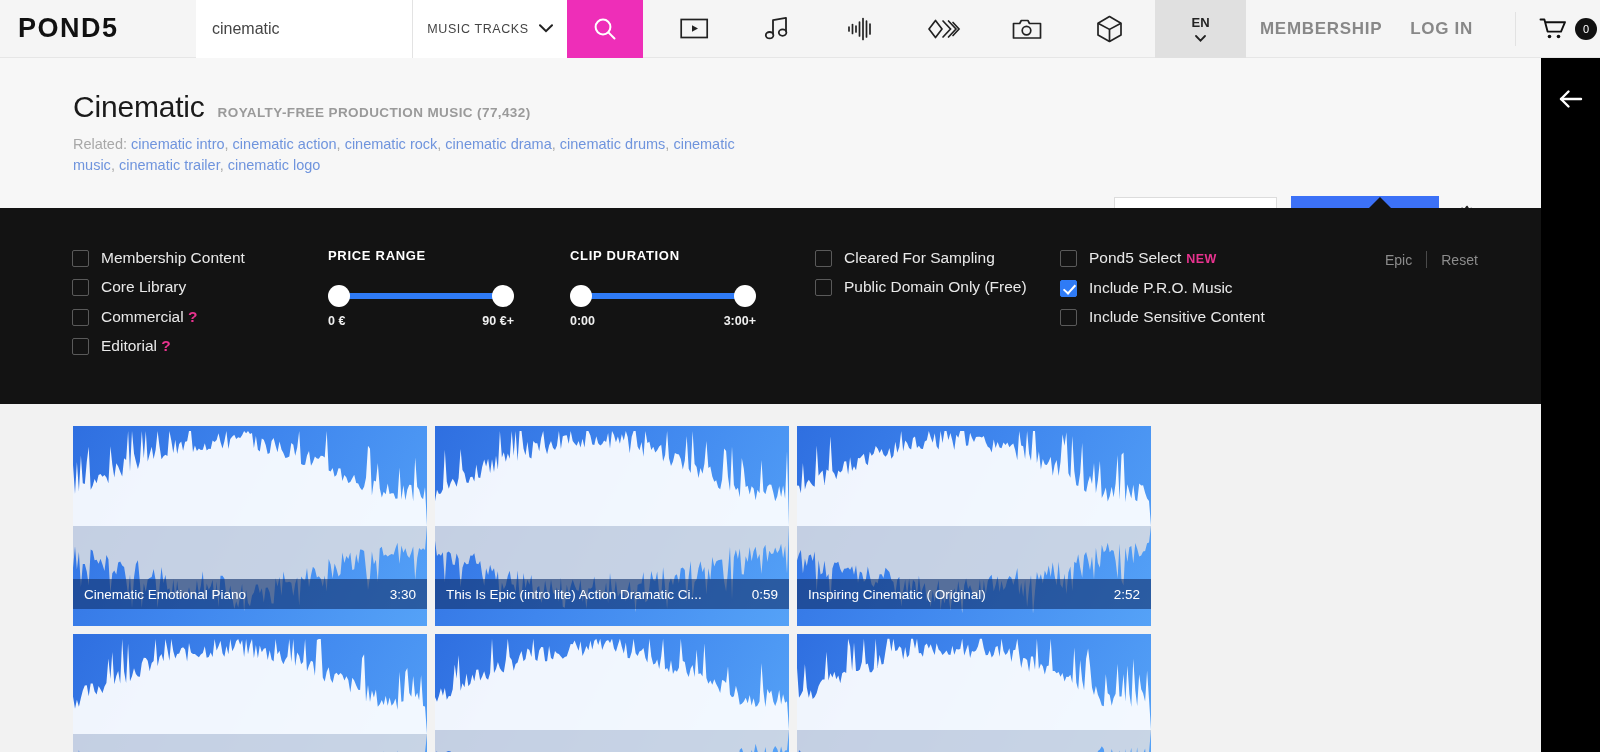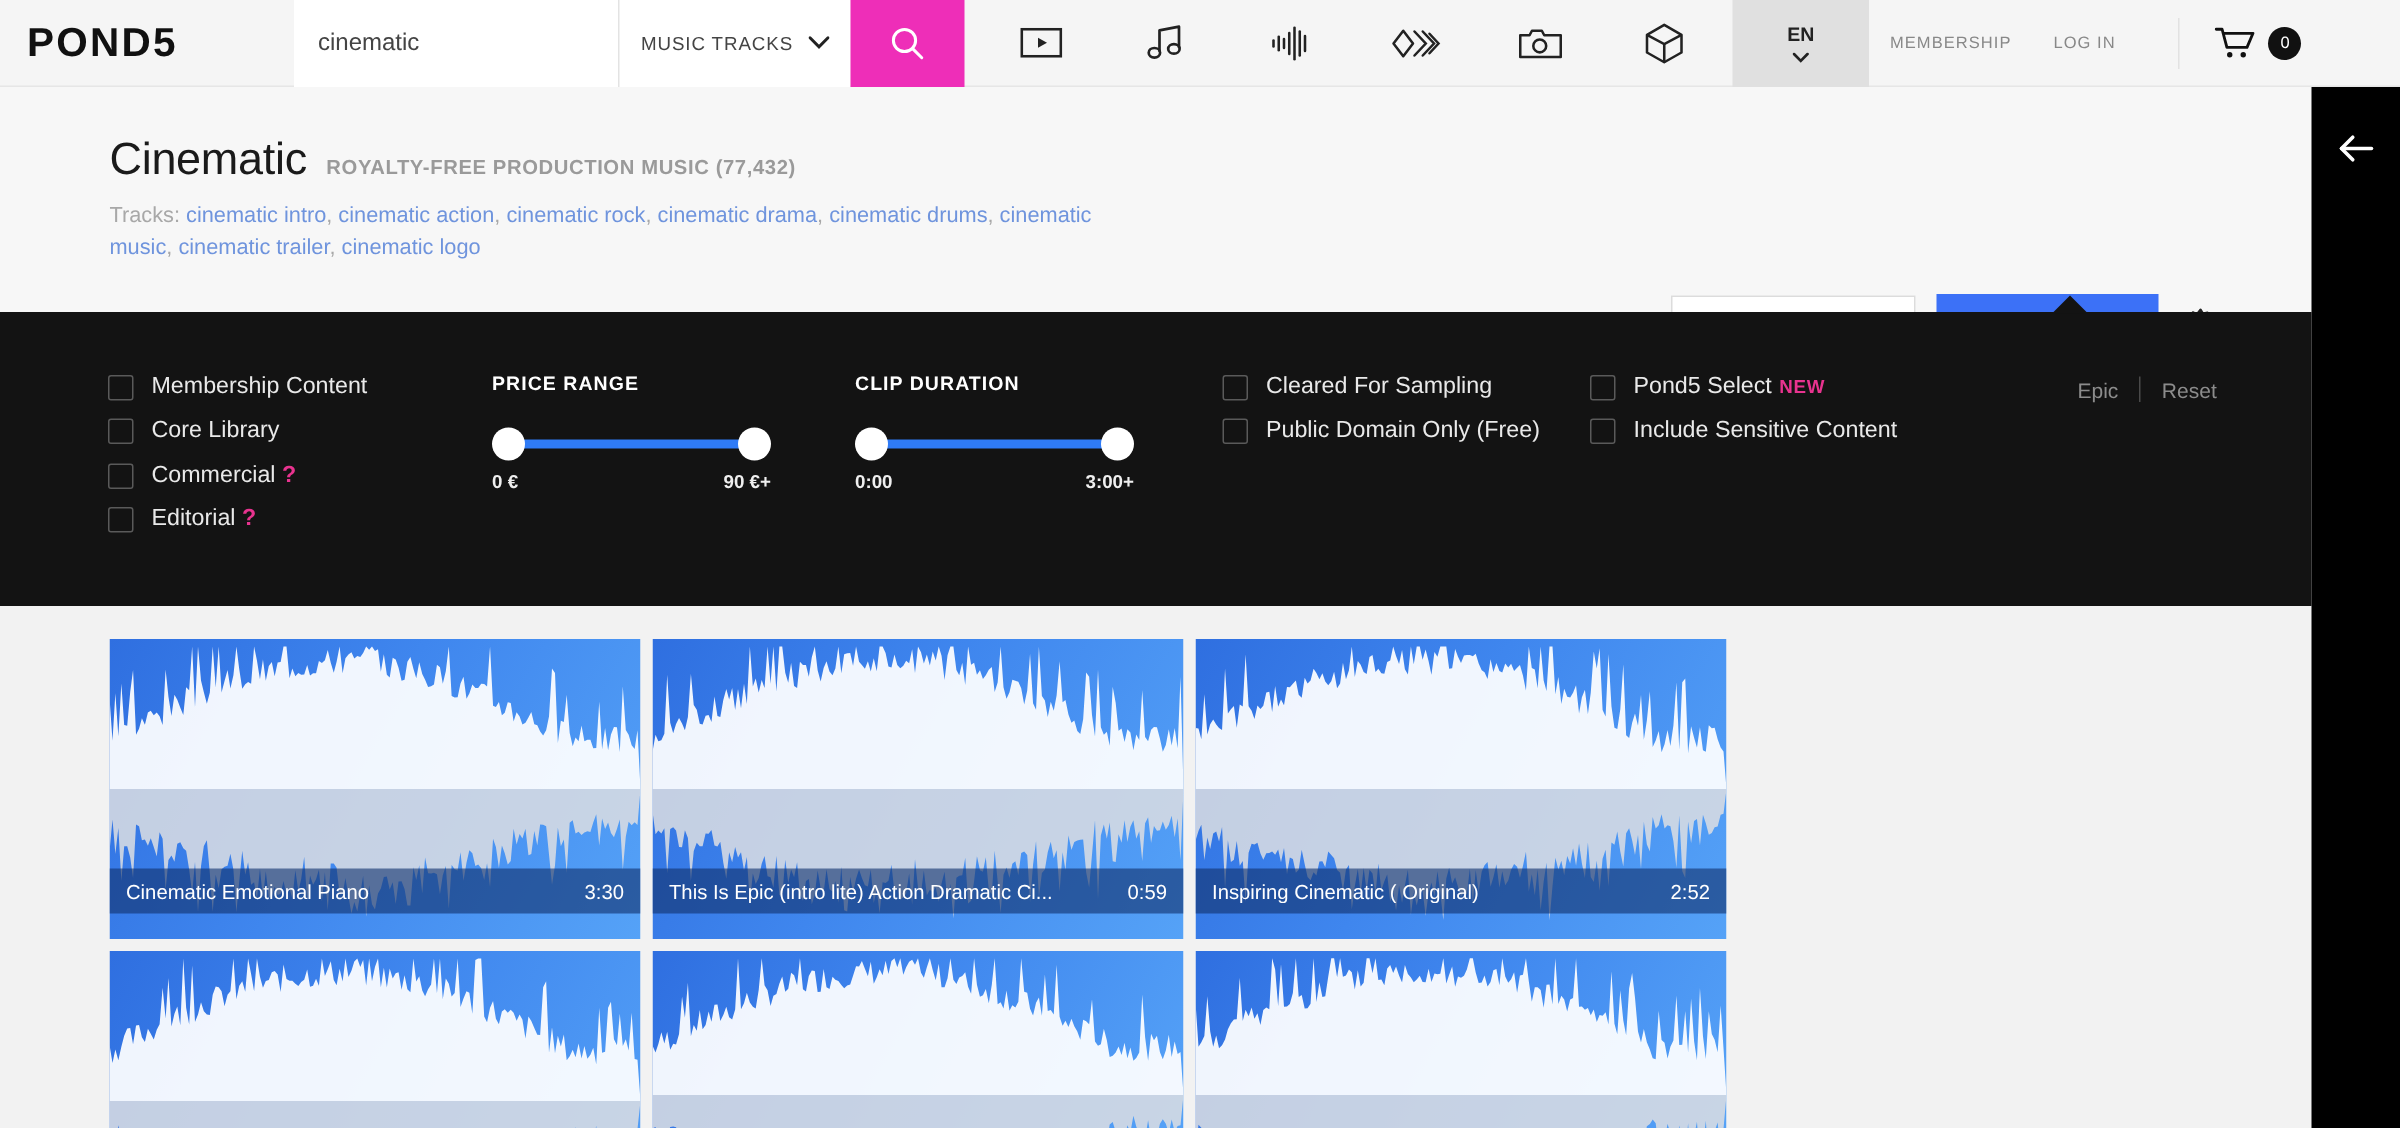--- a/index.html
+++ b/index.html
@@ -39,22 +39,22 @@
   .navicon {
     width: 83px; height: 58px; display: flex; align-items: center;
     justify-content: center; cursor: pointer;
   }
   .lang {
     height: 58px; width: 91px; background: #e0e0e0; display: flex; gap: 5px;
     align-items: center; justify-content: center; font-size: 13px;
     font-weight: bold; color: #222; cursor: pointer; margin-left: 4px; flex-direction: column;
   }
   .navlink {
-    font-size: 11px; letter-spacing: .7px; color: #888; cursor: pointer;
-    padding: 0 14px; white-space: nowrap;
+    font-size: 17px; letter-spacing: .7px; color: #888; cursor: pointer;
+    padding: 0 14px; white-space: nowrap; font-weight: bold;
   }
   .cartwrap {
     display: flex; align-items: center; gap: 7px; margin-left: 28px;
     padding-left: 22px; border-left: 1px solid #e2e2e2; height: 34px; cursor: pointer;
   }
   .cartbadge {
     width: 22px; height: 22px; border-radius: 50%; background: #111; color: #fff;
     font-size: 11px; display: flex; align-items: center; justify-content: center;
   }
 
@@ -239,21 +239,21 @@
       <div class="cartbadge">0</div>
     </div>
   </div>
 
   <div class="header">
     <div class="title-row">
       <div class="title-main">Cinematic</div>
       <div class="title-sub">ROYALTY-FREE PRODUCTION MUSIC (77,432)</div>
     </div>
     <div class="related">
-      <span>Tracks:</span>
+      <span>Related:</span>
       <span id="related-links-host"> <a>cinematic intro</a>, <a>cinematic action</a>, <a>cinematic rock</a>, <a>cinematic drama</a>, <a>cinematic drums</a>, <a>cinematic music</a>, <a>cinematic trailer</a>, <a>cinematic logo</a></span>
     </div>
 
     <div class="sortbar">
       <div class="sortlabel">Sort Tracks By:</div>
       <div class="sortselect">
         <span>Best match</span>
         <svg width="15" height="9" viewBox="0 0 15 9">
           <path d="M1.5 1.3L7.5 7.3L13.5 1.3" stroke="#222" stroke-width="2" fill="none" stroke-linecap="round"></path>
         </svg>
@@ -334,20 +334,24 @@
             <div class="cbox"></div>
             <div class="cblabel">Public Domain Only (Free)</div>
           </div>
         </div>
       <div class="col-e" id="col-right-checkboxes">
           <div class="cbrow">
             <div class="cbox"></div>
             <div class="cblabel">Pond5 Select<span class="newbadge">NEW</span></div>
           </div>
           <div class="cbrow">
+            <div class="cbox checked"></div>
+            <div class="cblabel">Include P.R.O. Music</div>
+          </div>
+          <div class="cbrow">
             <div class="cbox"></div>
             <div class="cblabel">Include Sensitive Content</div>
           </div>
         </div>
 
       <div class="col-f">
         <span class="fplink">Epic</span>
         <span class="fpsep"></span>
         <span class="fplink">Reset</span>
       </div>

